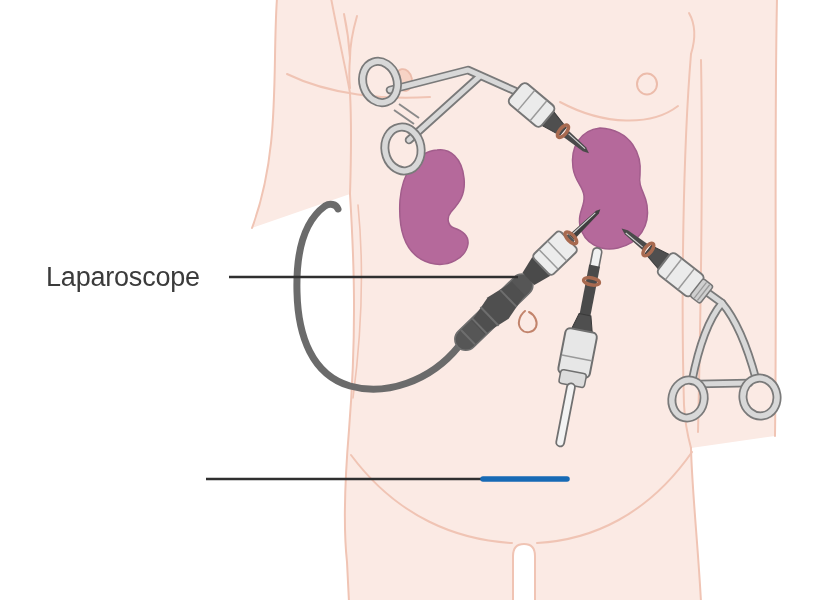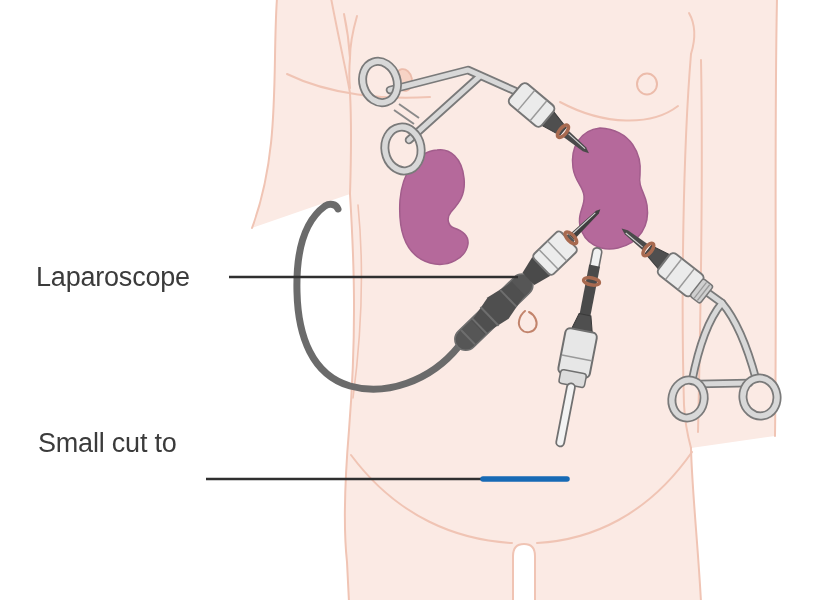--- a/index.html
+++ b/index.html
@@ -5,21 +5,21 @@
   html,body{margin:0;padding:0;background:#ffffff;}
   .stage{
     position:relative;width:820px;height:600px;background:#ffffff;overflow:hidden;
     font-family:"Liberation Sans",sans-serif;
   }
   .stage svg{position:absolute;left:0;top:0;}
   .label{
     position:absolute;color:#3b3b3b;font-size:27px;line-height:42px;
     letter-spacing:-0.2px;white-space:nowrap;
   }
-  #label-laparoscope{left:36px;top:256px;}
+  #label-laparoscope{left:46px;top:256px;}
   #label-smallcut{left:38px;top:422px;}
 </style>
 </head>
 <body>
 
 <div class="stage">
 
 <svg width="820" height="600" viewBox="0 0 820 600">
 
   <g>
@@ -154,16 +154,15 @@
   </g>
 
   <line x1="229" y1="277" x2="518" y2="277" stroke="#2f2f2f" stroke-width="2.4"></line>
   <line x1="206" y1="479" x2="482" y2="479" stroke="#2f2f2f" stroke-width="2.4"></line>
   <line x1="483" y1="479" x2="567" y2="479" stroke="#176ab5" stroke-width="5.5" stroke-linecap="round"></line>
 </svg>
 
   <div class="label" id="label-laparoscope">Laparoscope</div>
 
   <div class="label" id="label-smallcut">
-    <div>Small cut to</div>
   </div>
 
 </div>
 
 </body></html>

